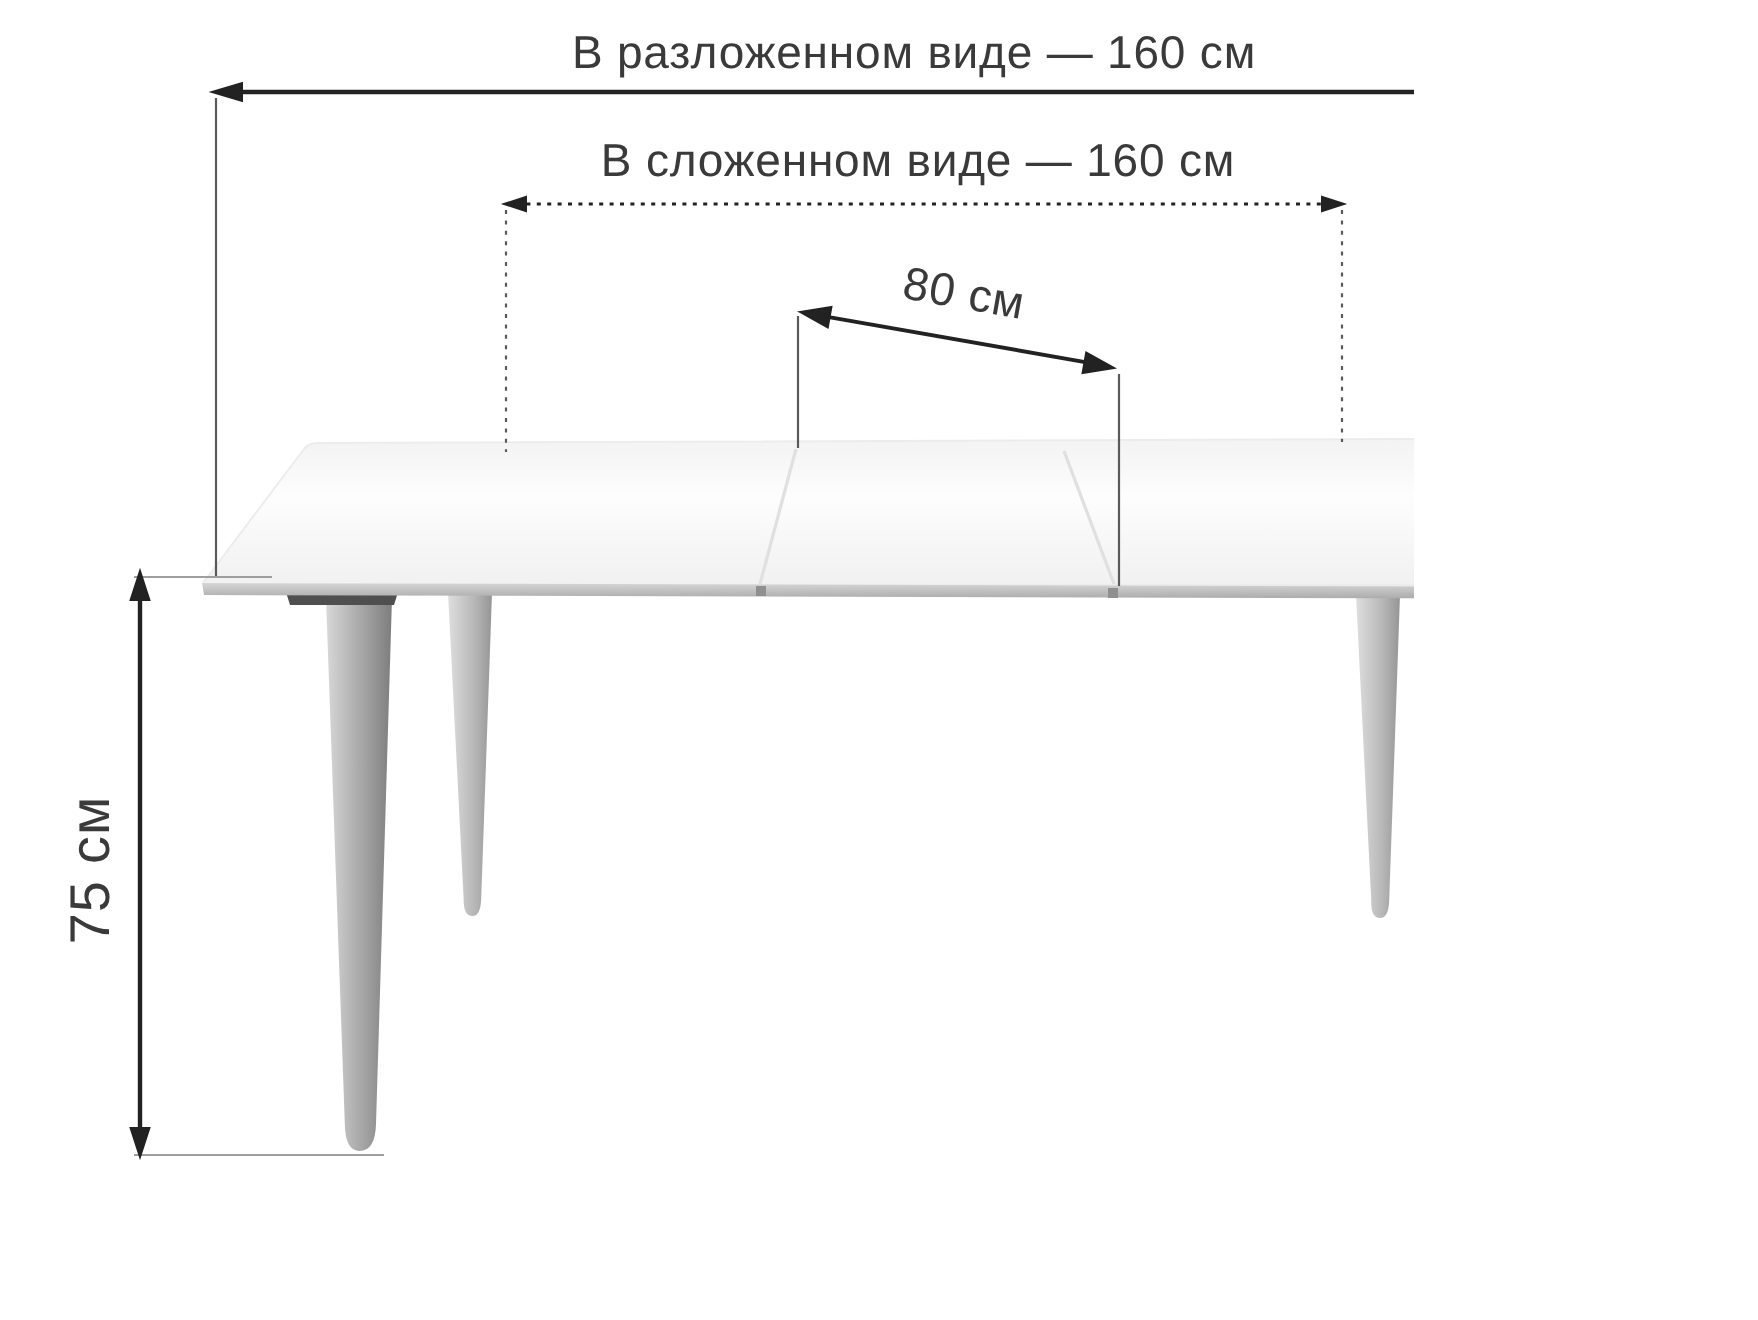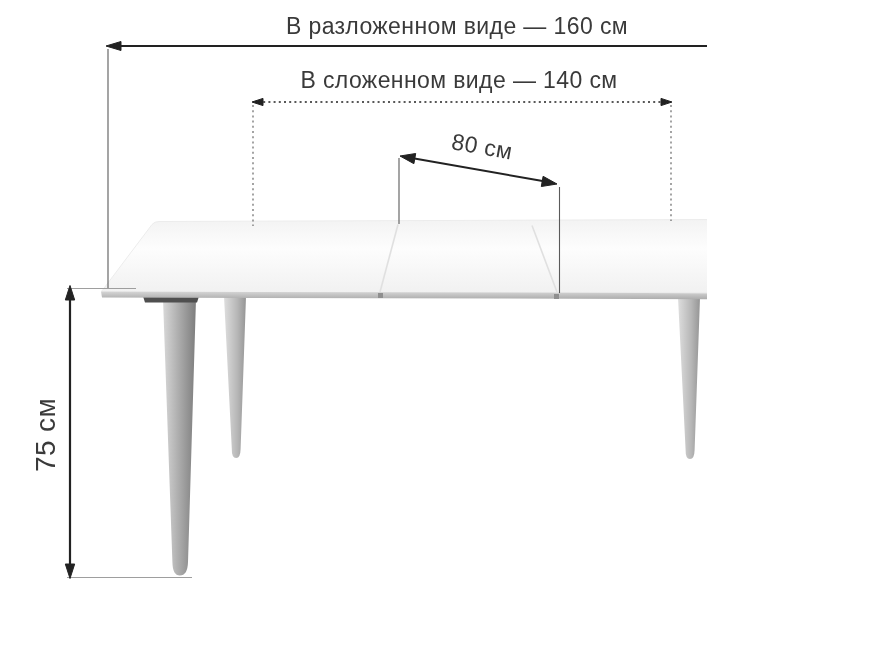--- a/index.html
+++ b/index.html
@@ -109,16 +109,16 @@
 
       <g>
         <line x1="70" y1="291" x2="70" y2="572" stroke-width="2.2"></line>
         <polygon points="70,285.5 65.3,300 74.7,300"></polygon>
         <polygon points="70,578.5 65.3,564 74.7,564"></polygon>
       </g>
     </g>
   </svg>
 
   <div class="lbl lbl-unfolded">В разложенном виде — 160 см</div>
-  <div class="lbl lbl-folded">В сложенном виде — 140 см</div>
+  <div class="lbl lbl-folded">В сложенном виде — 160 см</div>
   <div class="lbl lbl-leaf">80 см</div>
   <div class="lbl lbl-height">75 см</div>
 </div>
 
 </body></html>

